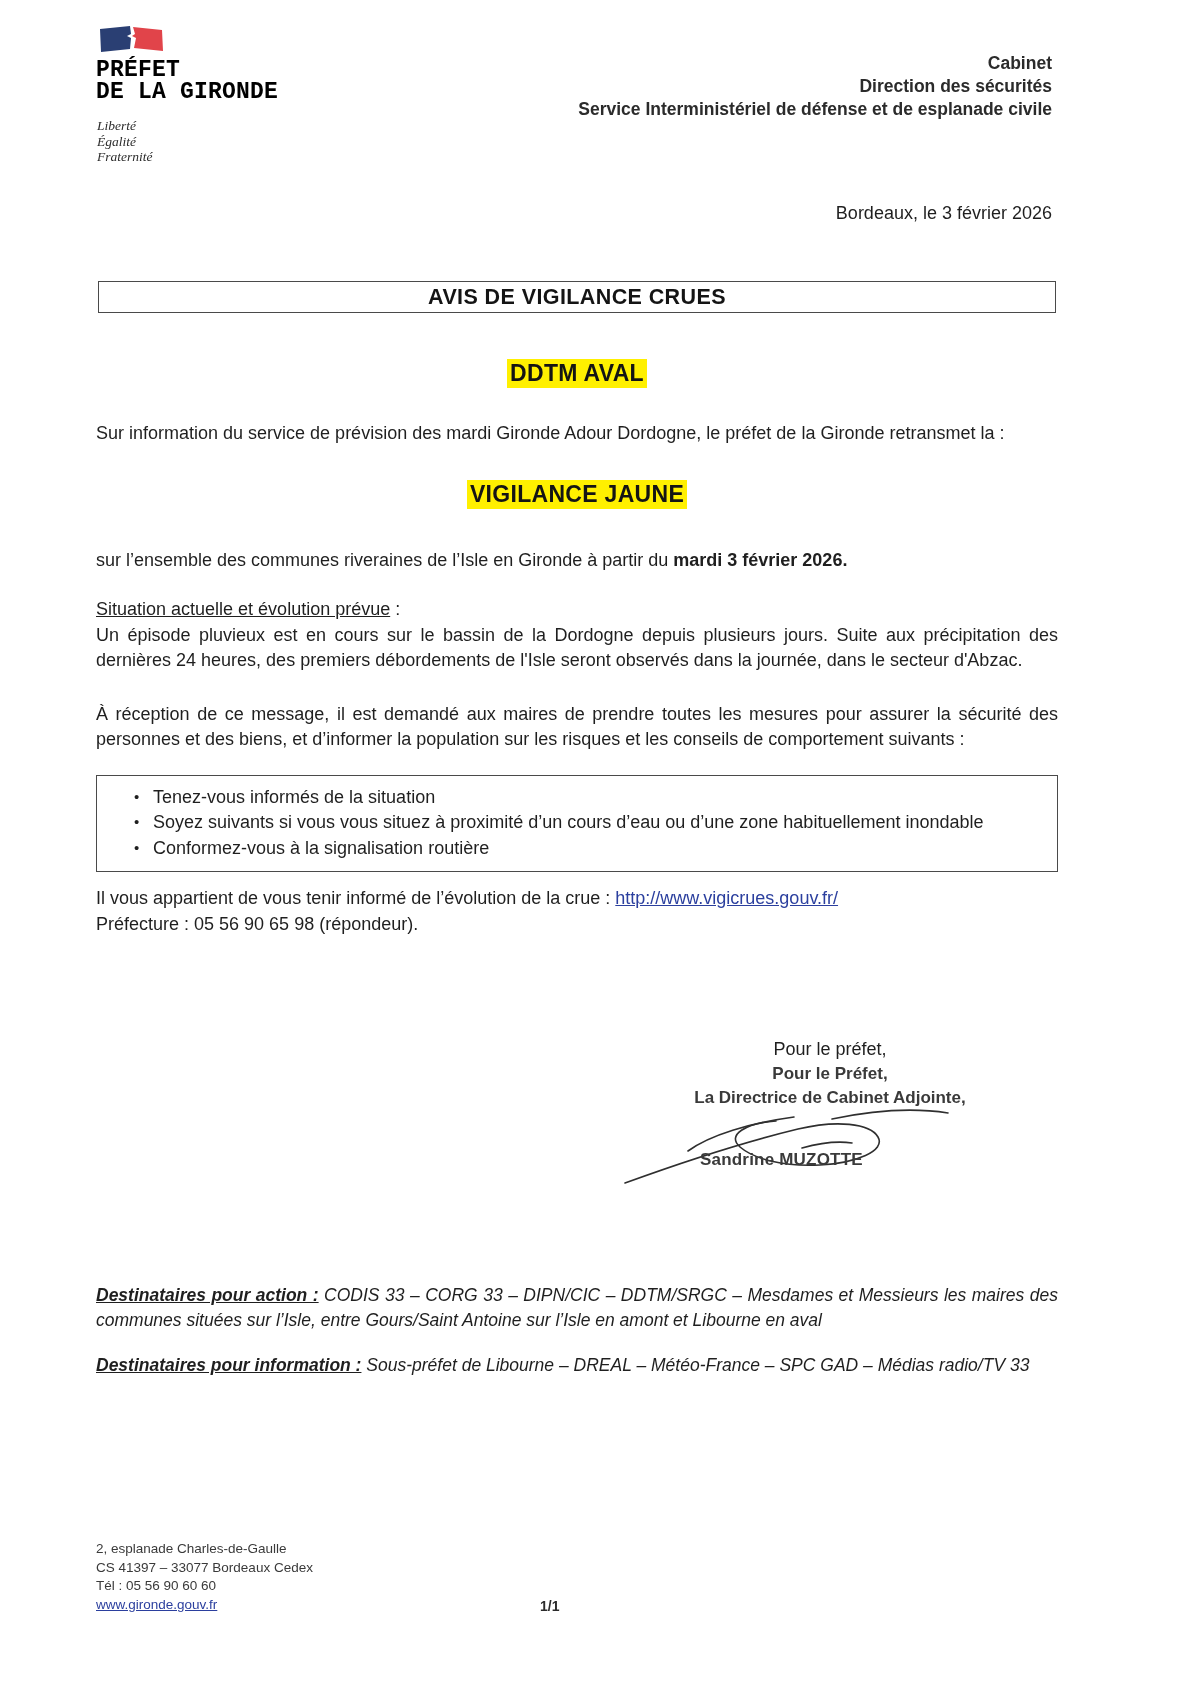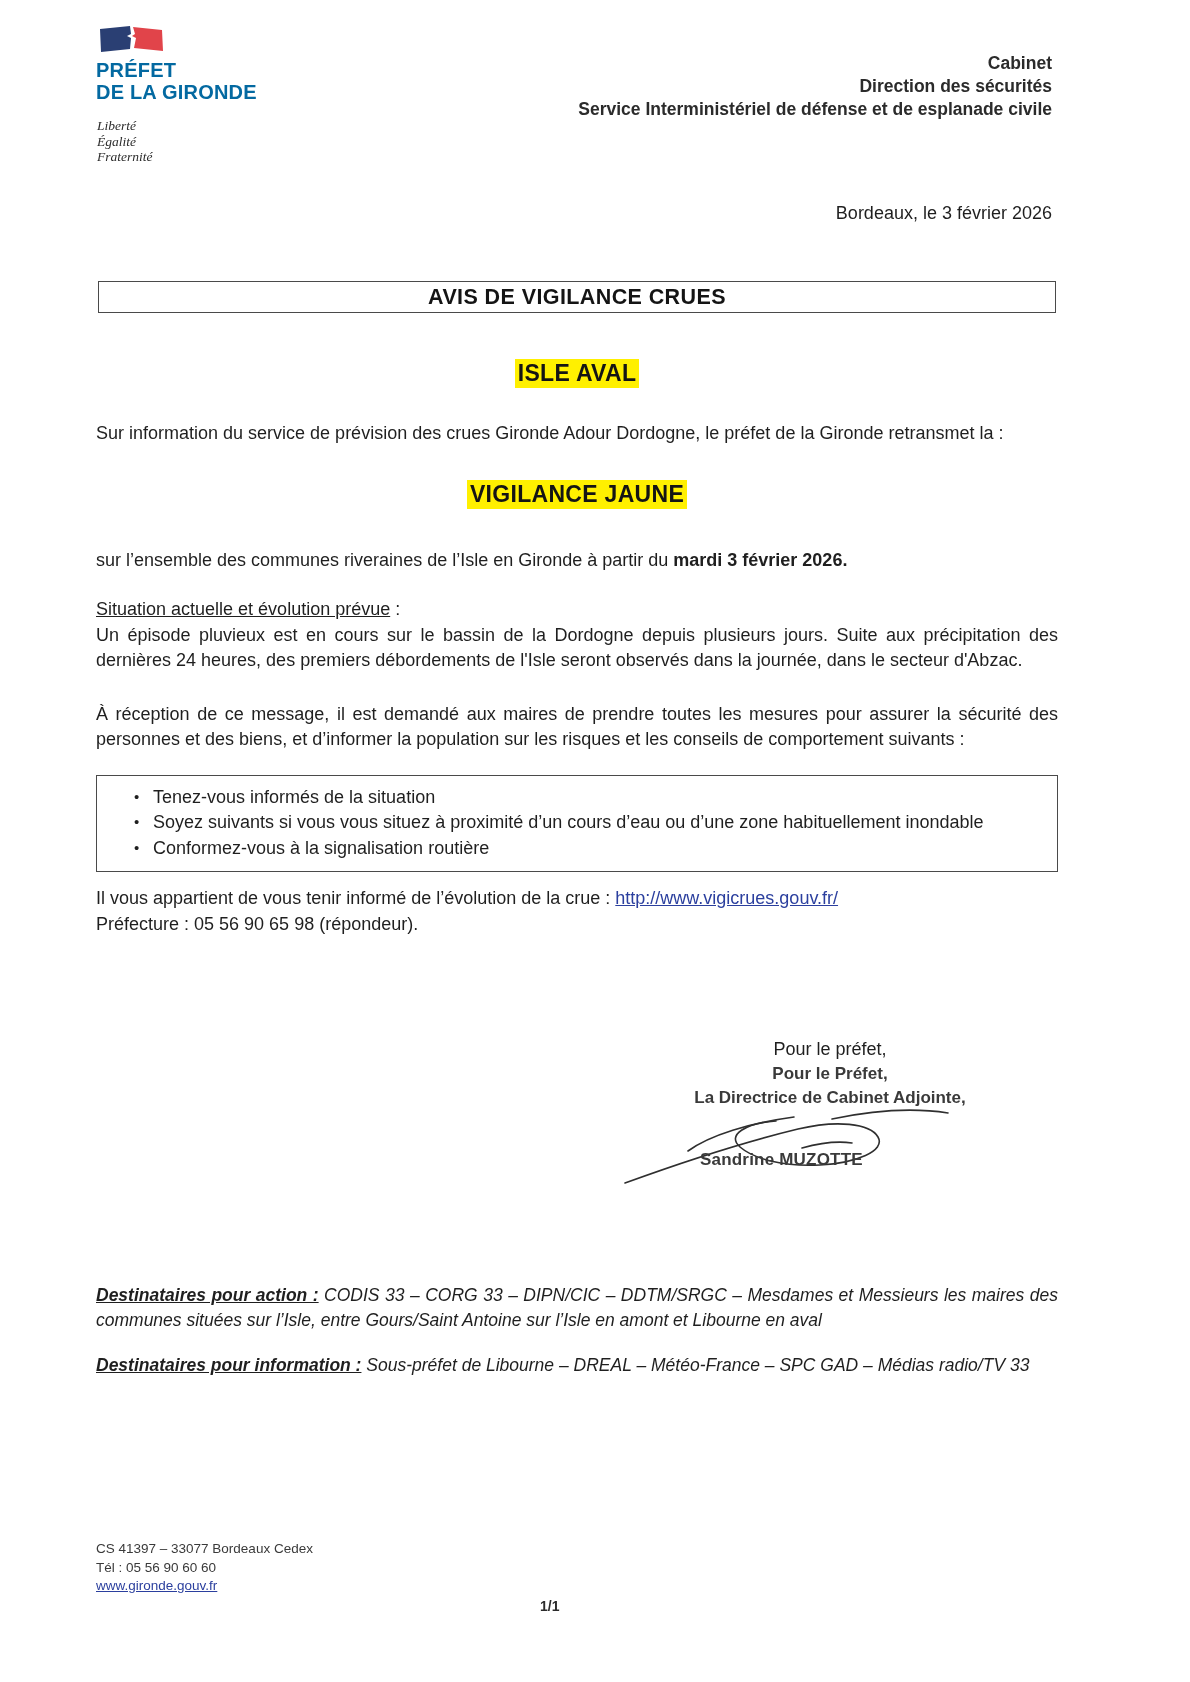--- a/index.html
+++ b/index.html
@@ -33,26 +33,26 @@
     top: 26px;
     width: 300px;
   }
   .flag {
     width: 66px;
     height: 26px;
     display: block;
     margin-left: 4px;
   }
   .logo-title {
-    font-family: Liberation Sans, sans-serif;
-    font-weight: bold;
-    font-size: 20px;
+    font-family: Liberation Mono, monospace;
+    font-weight: bold;
+    font-size: 23px;
     letter-spacing: 0.2px;
     line-height: 22px;
-    color: #0369a1;
+    color: #000000;
     margin-top: 7px;
   }
   .devise {
     font-family: "Liberation Serif", serif;
     font-style: italic;
     font-size: 13.5px;
     line-height: 15.5px;
     color: #2b2b2b;
     margin-top: 15px;
     margin-left: 1px;
@@ -281,26 +281,26 @@
 
   <div class="datecity">Bordeaux, le 3 février 2026</div>
 
   <div class="title-box">
     <span class="title-box-text">AVIS DE VIGILANCE CRUES</span>
   </div>
 
   <div class="body-area">
 
     <div class="centered">
-      <span class="big-hl hl">ISLE AVAL</span>
+      <span class="big-hl hl">DDTM AVAL</span>
     </div>
 
     <div class="sp-34"></div>
 
-    <p class="para">Sur information du service de prévision des crues Gironde Adour Dordogne, le préfet de la Gironde retransmet la :</p>
+    <p class="para">Sur information du service de prévision des mardi Gironde Adour Dordogne, le préfet de la Gironde retransmet la :</p>
 
     <div class="sp-34"></div>
 
     <div class="centered">
       <span class="big-hl hl">VIGILANCE JAUNE</span>
     </div>
 
     <div class="sp-40"></div>
 
     <p class="para">
@@ -357,19 +357,20 @@
     <p class="dest-p">
       <span class="dest-label">Destinataires pour action :</span><span> CODIS 33 – CORG 33 – DIPN/CIC – DDTM/SRGC – Mesdames et Messieurs les maires des communes situées sur l’Isle, entre Gours/Saint Antoine sur l’Isle en amont et Libourne en aval</span>
     </p>
     <div class="sp-20"></div>
     <p class="dest-p">
       <span class="dest-label">Destinataires pour information :</span><span> Sous-préfet de Libourne – DREAL – Météo-France – SPC GAD – Médias radio/TV 33</span>
     </p>
   </div>
 
   <div class="footer">
+    <div>2, esplanade Charles-de-Gaulle</div>
     <div>CS 41397 – 33077 Bordeaux Cedex</div>
     <div>Tél : 05 56 90 60 60</div>
     <div class="flink">www.gironde.gouv.fr</div>
   </div>
   <div class="pagenum">1/1</div>
 
 </div>
 
 </body></html>

